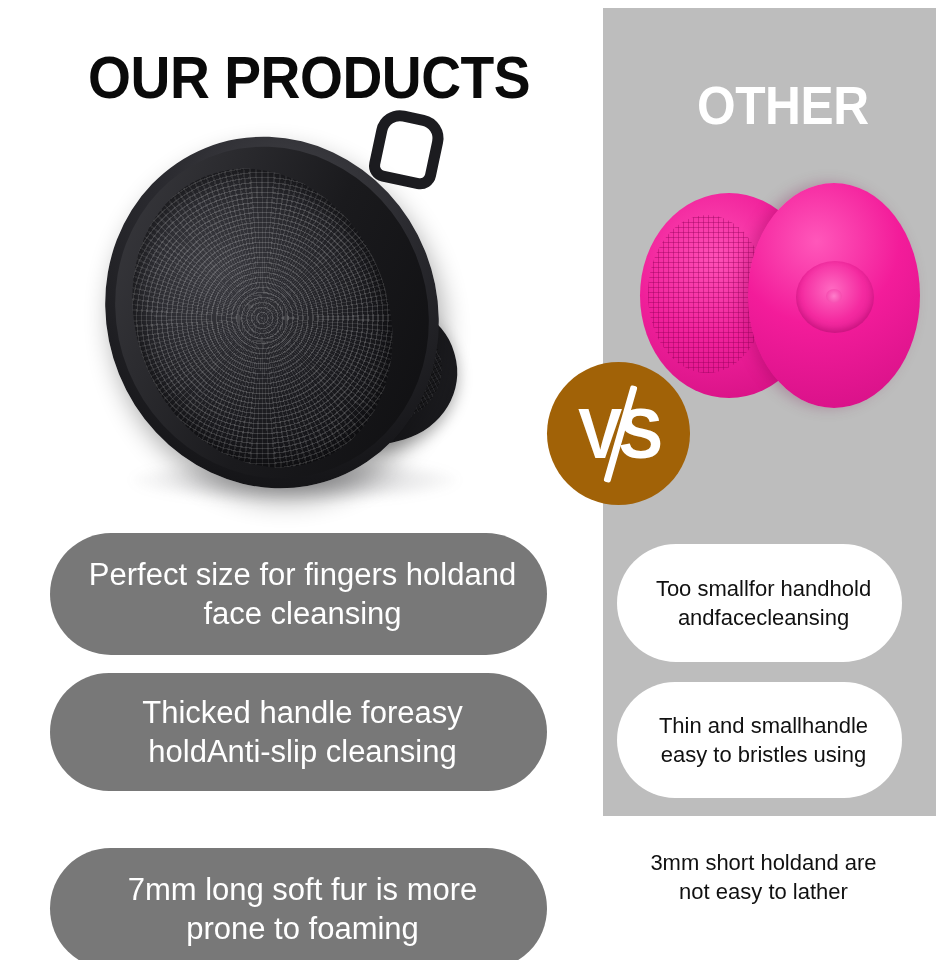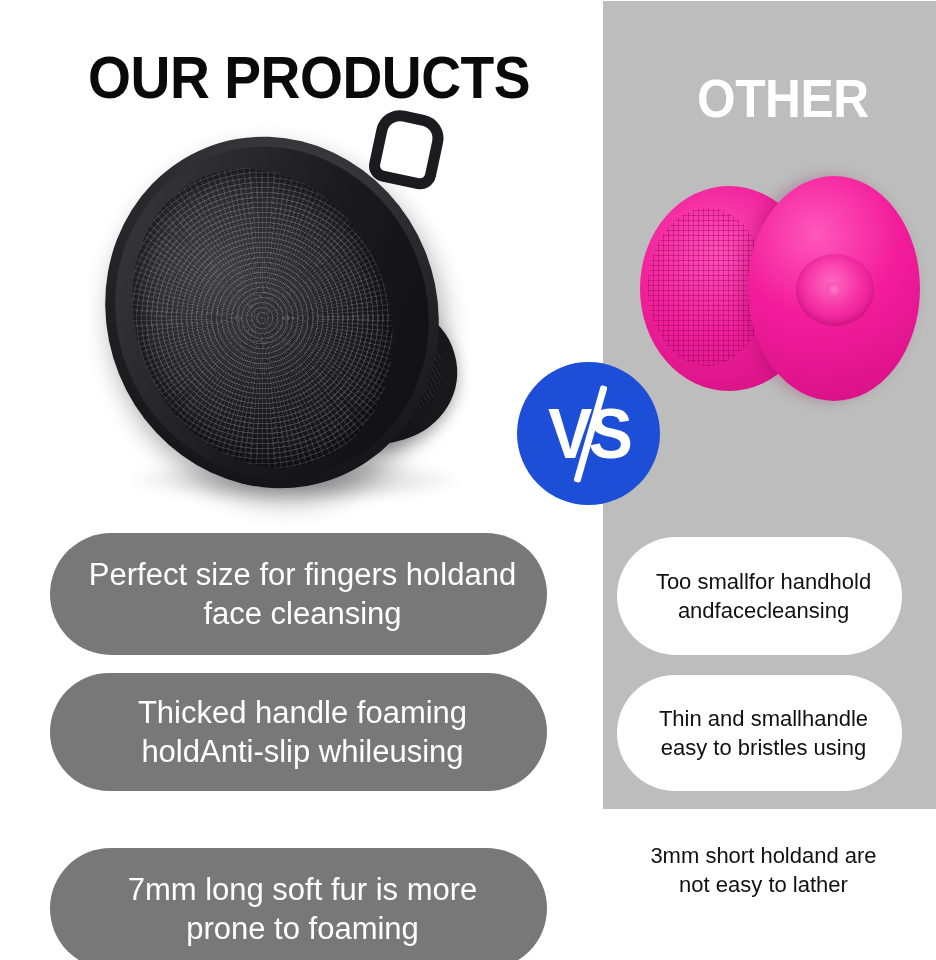--- a/index.html
+++ b/index.html
@@ -21,21 +21,21 @@
   
   .panel-left {
     position: absolute;
     left: 0; top: 0;
     width: 603px; height: 960px;
     background: #ffffff;
     padding-left: 45px;
   }
   .panel-right {
     position: absolute;
-    left: 603px; top: 1px;
+    left: 603px; top: 8px;
     width: 333px; height: 808px;
     background: #bdbdbd;
   }
 
   
   .heading {
     position: absolute;
     font-weight: 700;
     letter-spacing: -0.5px;
     white-space: nowrap;
@@ -190,26 +190,26 @@
     position: absolute;
     left: 30px; top: 28px;
     width: 16px; height: 14px;
     border-radius: 50%;
     background: radial-gradient(circle, #ff7ecb 0%, #f33aa6 100%);
   }
 
   
   #vs-badge {
     position: absolute;
-    left: 517px;
+    left: 547px;
     top: 362px;
     width: 143px;
     height: 143px;
     border-radius: 50%;
-    background: #1d4ed8;
+    background: #a16207;
     z-index: 6;
   }
   #vs-text {
     position: absolute;
     left: 0; top: 0;
     width: 143px; height: 143px;
     display: flex;
     align-items: center;
     justify-content: center;
     color: #ffffff;
@@ -288,21 +288,21 @@
         <div class="brush-rim">
           <div class="brush-bristles"></div>
         </div>
       </div>
     </div>
 
     <div class="pill pill-left" id="pill-left-0">
       <span class="pill-text">Perfect size for fingers holdand face cleansing</span>
     </div>
     <div class="pill pill-left" id="pill-left-1">
-      <span class="pill-text">Thicked handle foaming holdAnti-slip whileusing</span>
+      <span class="pill-text">Thicked handle foreasy holdAnti-slip cleansing</span>
     </div>
     <div class="pill pill-left" id="pill-left-2">
       <span class="pill-text">7mm long soft fur is more prone to foaming</span>
     </div>
   </div>
 
   <div class="panel-right">
 
     <div class="heading" id="heading-other" style="left:94px; top:70px;">OTHER</div>
 

